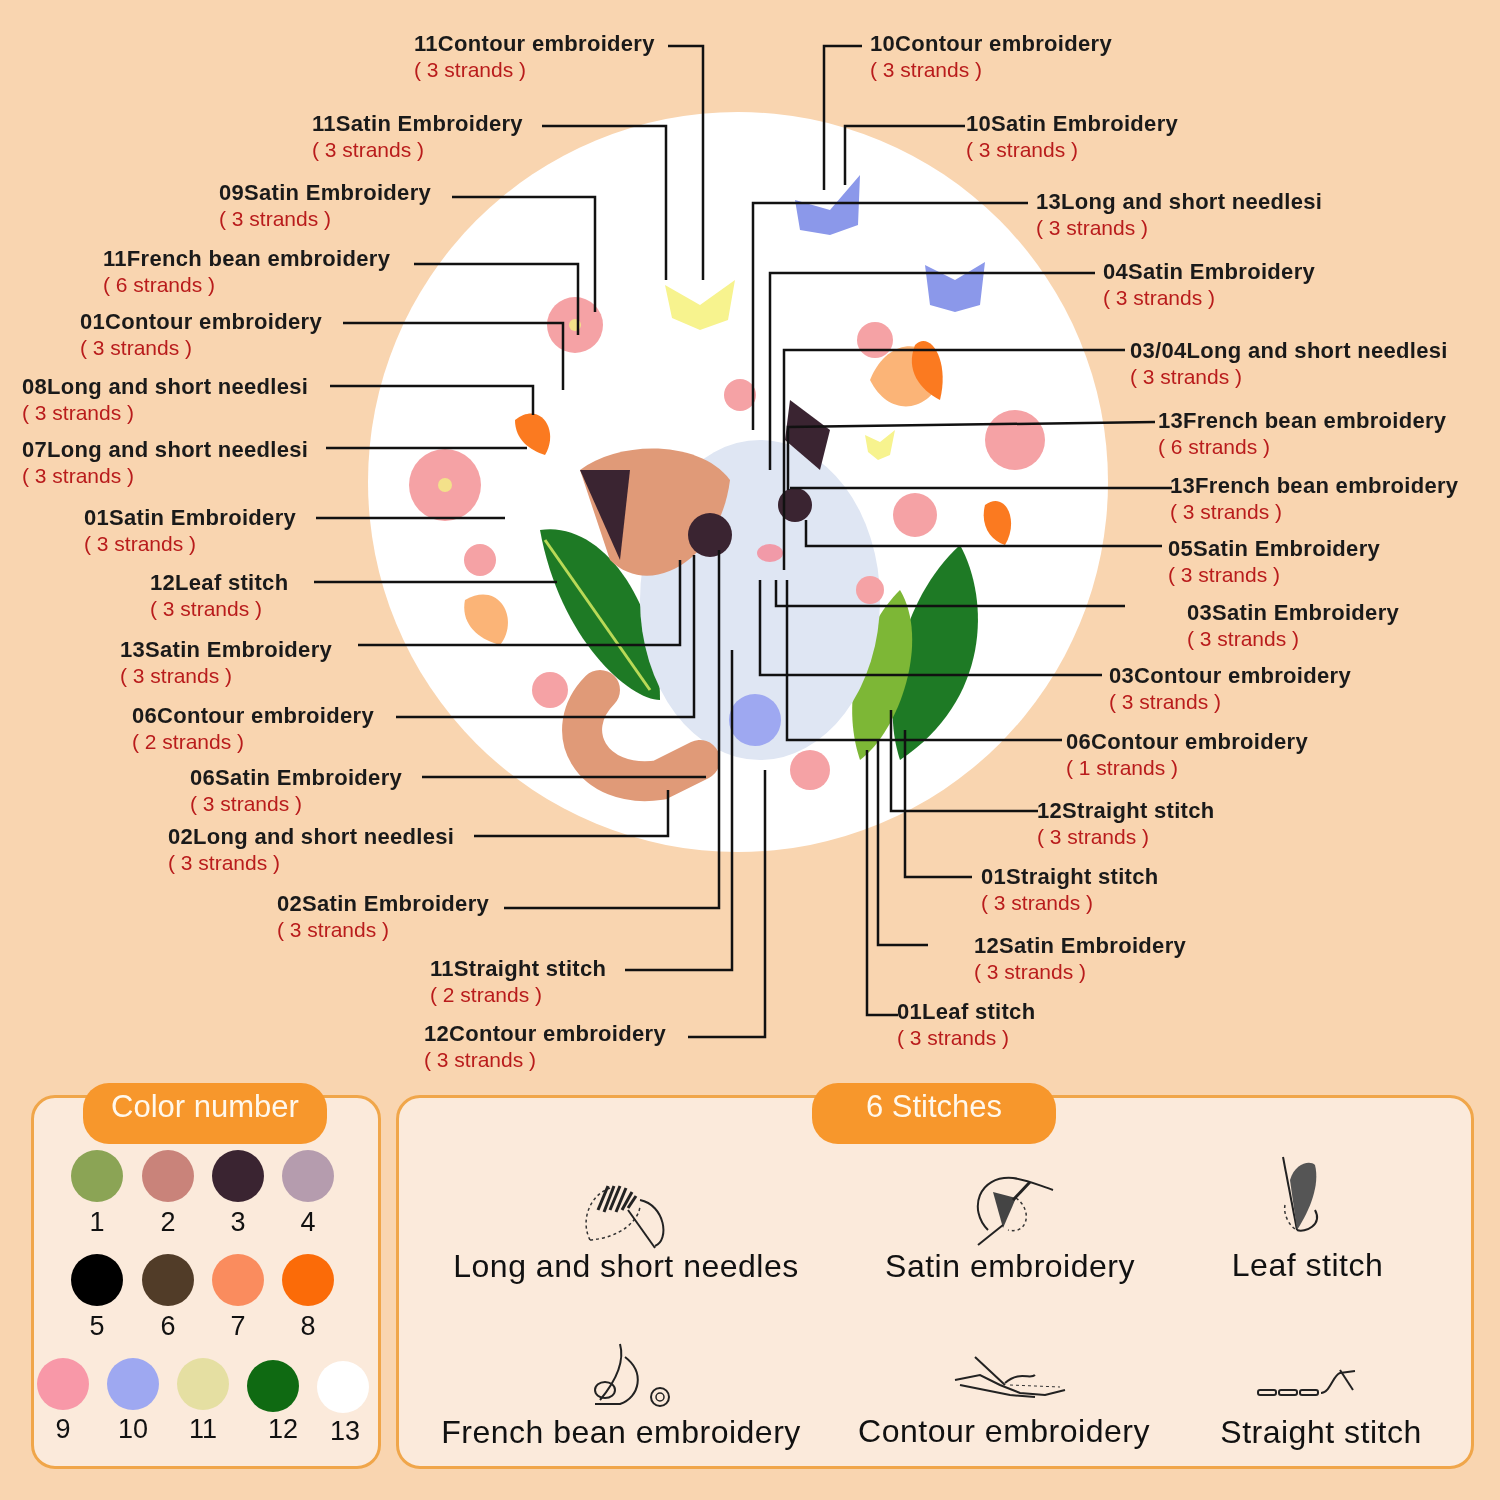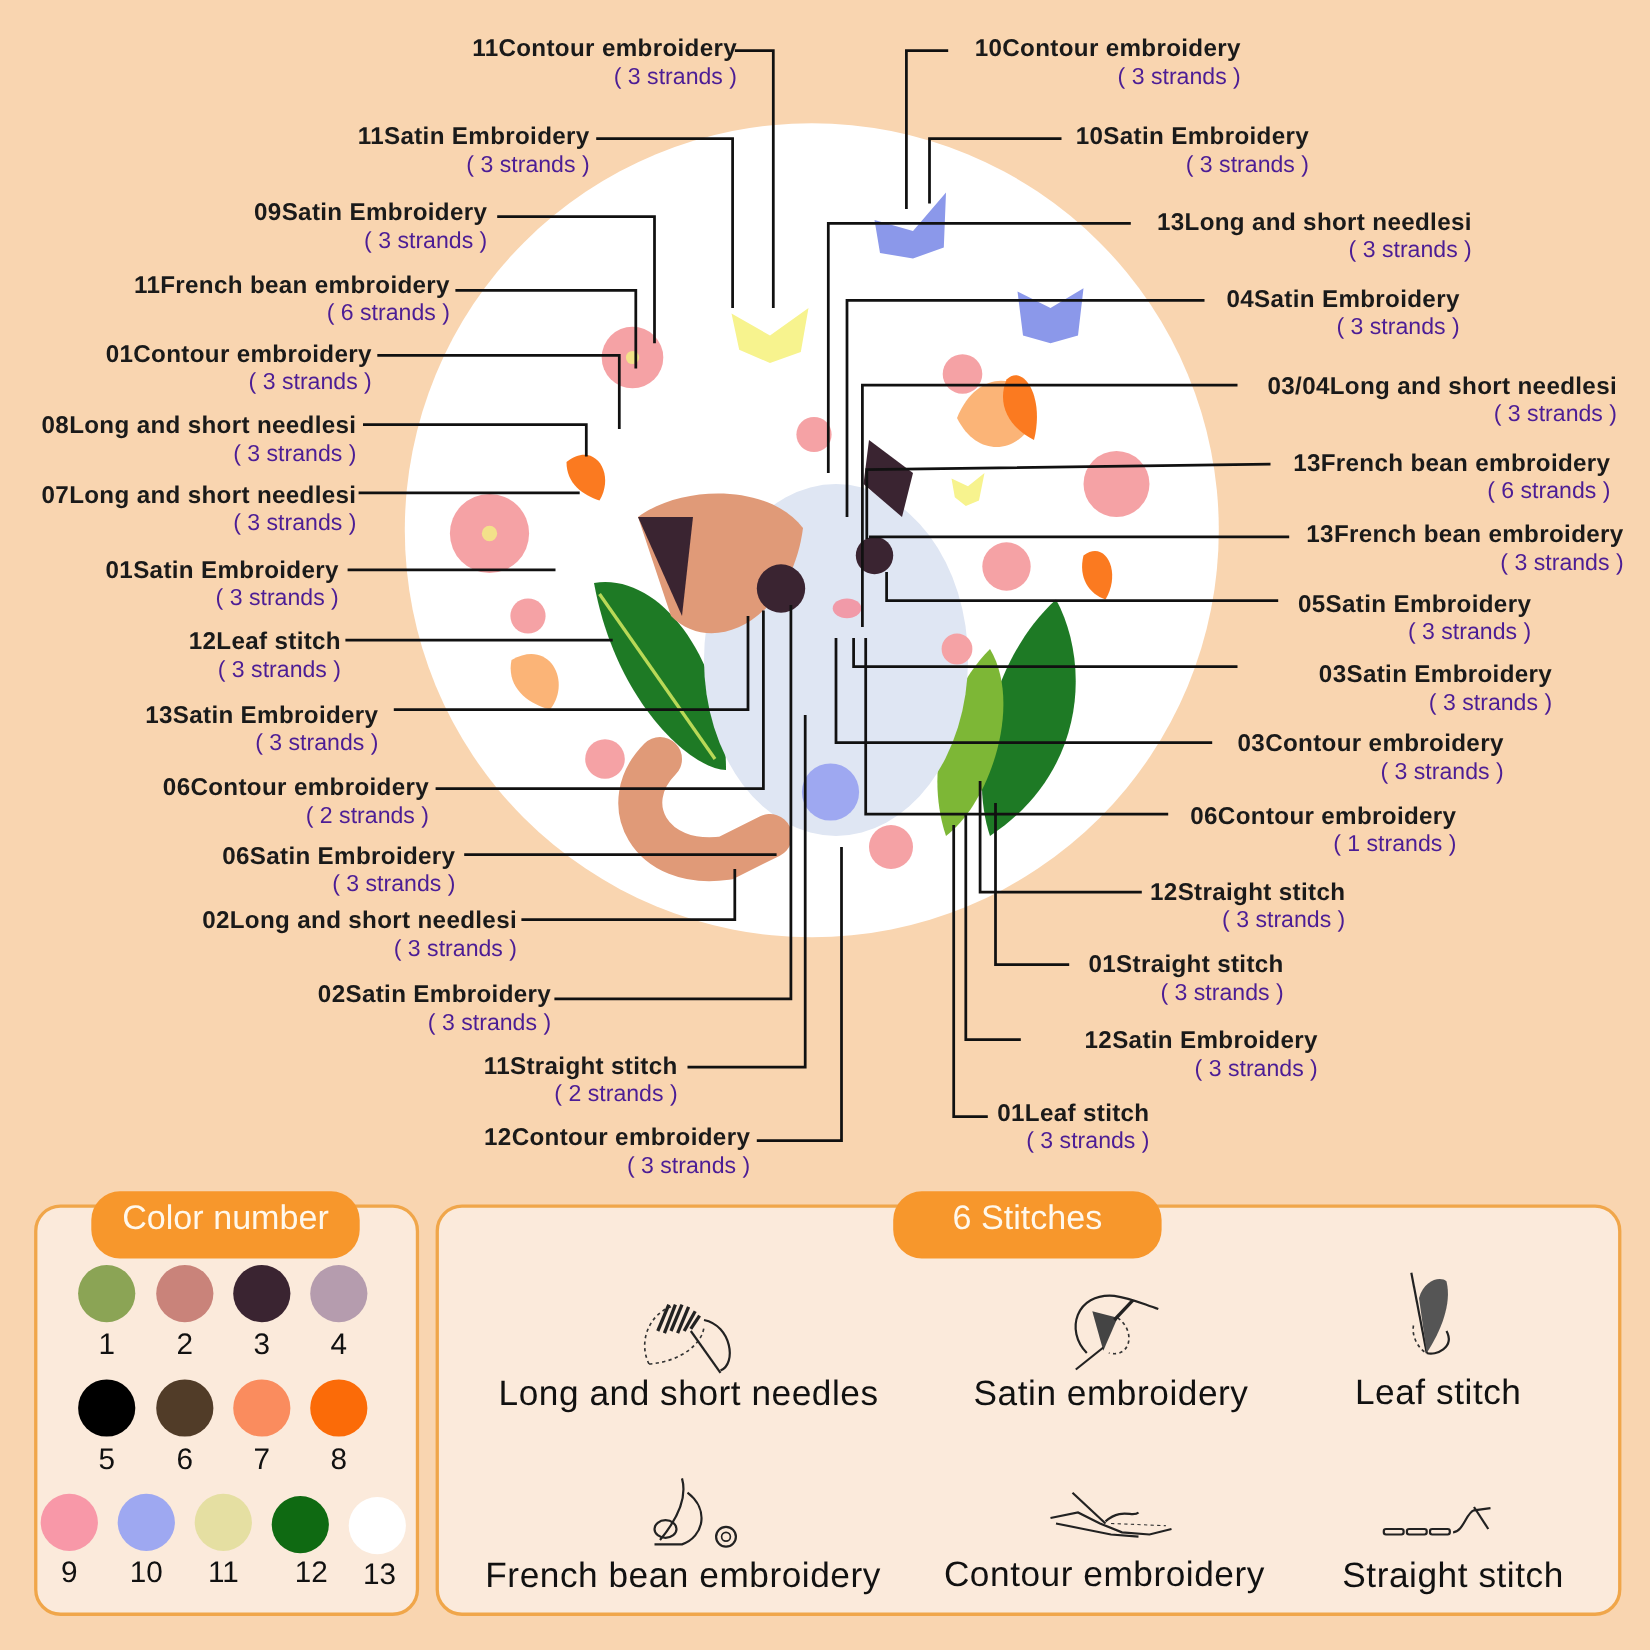--- a/index.html
+++ b/index.html
@@ -1,22 +1,22 @@
 <!DOCTYPE html>
 <html><head>
 <meta charset="utf-8">
 <style>
   html,body{margin:0;padding:0;}
   body{width:1500px;height:1500px;background:#f9d5b0;position:relative;overflow:hidden;font-family:"Liberation Sans",sans-serif;}
   #stage{position:absolute;left:0;top:0;width:1500px;height:1500px;}
   .hoop{position:absolute;left:368px;top:112px;width:740px;height:740px;border-radius:50%;background:#ffffff;}
   svg.art{position:absolute;left:0;top:0;width:1500px;height:1500px;}
-  .lbl{position:absolute;text-align:right;white-space:nowrap;line-height:26px;}
+  .lbl{position:absolute;text-align:left;white-space:nowrap;line-height:26px;}
   .lbl .t{display:block;font-size:22px;font-weight:bold;color:#1a1a1a;letter-spacing:0.3px;}
-  .lbl .s{display:block;font-size:21px;color:#4c1d95;}
+  .lbl .s{display:block;font-size:21px;color:#b91c1c;}
   .box{position:absolute;border:3px solid #f0a64a;border-radius:24px;background:#fbeadb;box-sizing:border-box;}
   .pill{position:absolute;background:#f7972c;color:#fff8ec;border-radius:26px;font-size:31px;text-align:center;line-height:48px;height:61px;}
   .swatch{position:absolute;width:52px;height:52px;border-radius:50%;}
   .num{position:absolute;width:60px;text-align:center;font-size:27px;color:#111;}
   .stitch-name{position:absolute;text-align:center;font-size:32px;color:#111;white-space:nowrap;letter-spacing:0.5px;}
   .stitch-icon{position:absolute;}
 </style>
 </head>
 <body style="background: rgb(249, 213, 176);">
 

